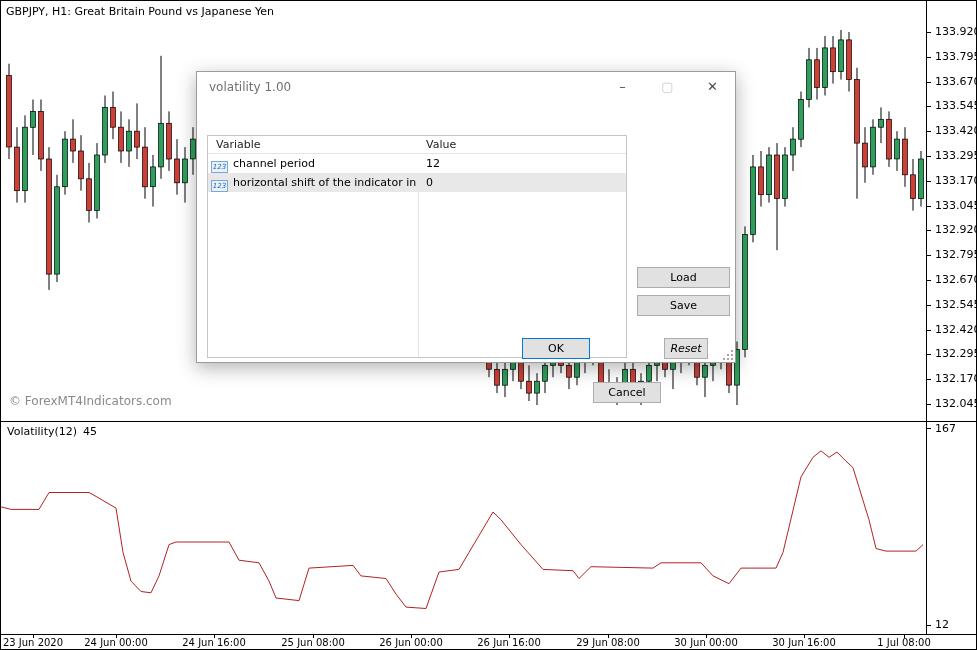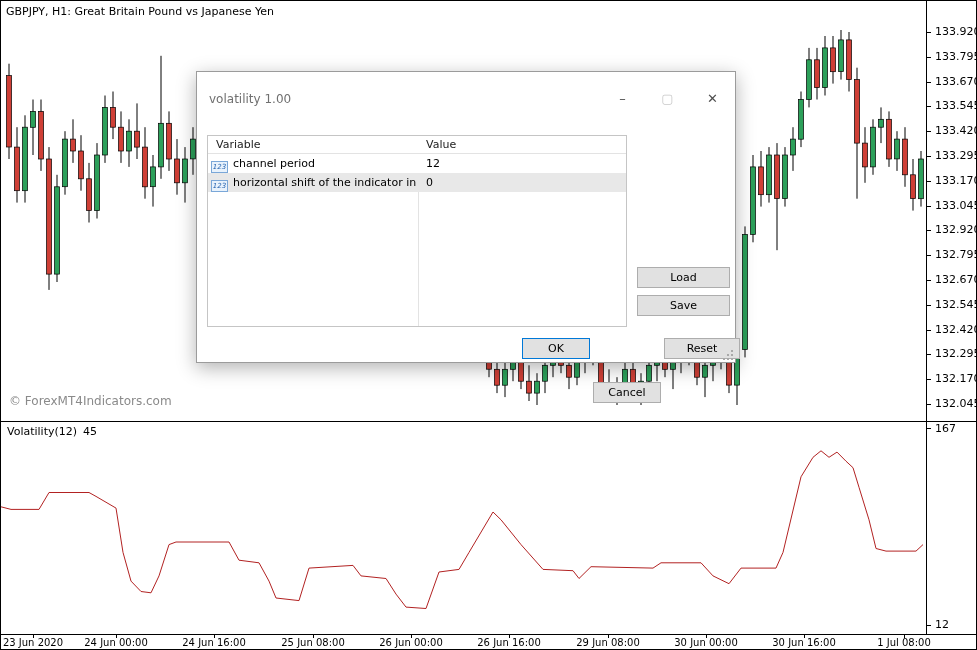--- a/index.html
+++ b/index.html
@@ -32,35 +32,35 @@
   .ia-tick{position:absolute;left:0;width:4px;height:1px;background:#000;}
   
   .time-axis{position:absolute;left:0;top:634px;width:977px;height:15px;background:#fff;}
   .ta-tick{position:absolute;top:0;width:1px;height:3px;background:#000;}
   .ta-label{position:absolute;top:2px;font-size:10px;white-space:nowrap;transform:translateX(-50%);}
   
   .dialog{
     position:absolute;left:195px;top:70px;width:540px;height:292px;background:#ffffff;
     border:1px solid #9b9b9b;box-shadow:0 5px 18px rgba(0,0,0,.30);
   }
-  .titlebar{position:absolute;left:0;top:12px;width:100%;height:30px;background:#fff;cursor:default;}
+  .titlebar{position:absolute;left:0;top:0;width:100%;height:30px;background:#fff;cursor:default;}
   .titlebar .title{position:absolute;left:12px;top:0;line-height:30px;font-size:12px;color:#707070;}
   .win-controls{position:absolute;right:0;top:0;height:30px;display:flex;}
   .win-btn{width:45px;height:30px;text-align:center;line-height:30px;font-size:13px;color:#4d4d4d;}
   .win-btn.disabled{color:#c9c9c9;}
   
   .tabs{position:absolute;left:8px;top:33px;right:8px;height:23px;border-bottom:1px solid #d9d9d9;white-space:nowrap;}
   .tab{
     display:inline-block;position:relative;top:1px;height:22px;line-height:20px;
     padding:0 10px;margin-right:1px;font-size:11px;background:#f2f2f2;
     border:1px solid #d9d9d9;border-bottom:none;color:#000;
   }
   .tab.active{background:#fff;height:23px;line-height:21px;border-bottom:1px solid #fff;}
   
-  .ptable{position:absolute;left:10px;top:63px;width:420px;height:192px;background:#fff;border:1px solid #c5c5c5;}
+  .ptable{position:absolute;left:10px;top:63px;width:420px;height:223px;background:#fff;border:1px solid #c5c5c5;}
   .ptable .col-sep{position:absolute;left:210px;top:0;bottom:0;width:1px;background:#e3e3e3;}
   .phead{position:relative;height:18px;line-height:18px;border-bottom:1px solid #e3e3e3;background:#fff;}
   .phead .hcell{position:absolute;top:0;height:18px;font-size:11px;color:#222;}
   .phead .h-var{left:8px;}
   .phead .h-val{left:218px;}
   .prow{position:relative;height:19px;line-height:19px;background:#fff;}
   .prow.selected{background:#e8e8e8;}
   .pcell{position:absolute;top:0;height:19px;font-size:11px;white-space:nowrap;overflow:hidden;}
   .pname{left:0;width:209px;}
   .pvalue{left:218px;right:0;}
@@ -72,21 +72,21 @@
   
   .btn{
     position:absolute;height:21px;background:#e1e1e1;border:1px solid #adadad;
     font-family:inherit;font-size:11px;color:#000;line-height:19px;text-align:center;padding:0;
   }
   .btn-load,.btn-save{left:440px;width:93px;}
   .btn-load{top:195px;}
   .btn-save{top:223px;}
   .btn-ok{left:325px;top:266px;width:68px;border:1px solid #0078d7;}
   .btn-cancel{left:396px;top:266px;width:68px;margin-top:44px;}
-  .btn-reset{left:467px;top:266px;width:76px;}
+  .btn-reset{left:467px;top:266px;width:44px;font-style:italic;}
   .grip{position:absolute;right:1px;bottom:1px;width:12px;height:12px;}
   .grip i{position:absolute;width:2px;height:2px;background:#a9a9a9;}
   .grip i:nth-child(1){right:1px;bottom:1px;}
   .grip i:nth-child(2){right:1px;bottom:5px;}
   .grip i:nth-child(3){right:5px;bottom:1px;}
   .grip i:nth-child(4){right:1px;bottom:9px;}
   .grip i:nth-child(5){right:5px;bottom:5px;}
   .grip i:nth-child(6){right:9px;bottom:1px;}
 </style>
 </head>

